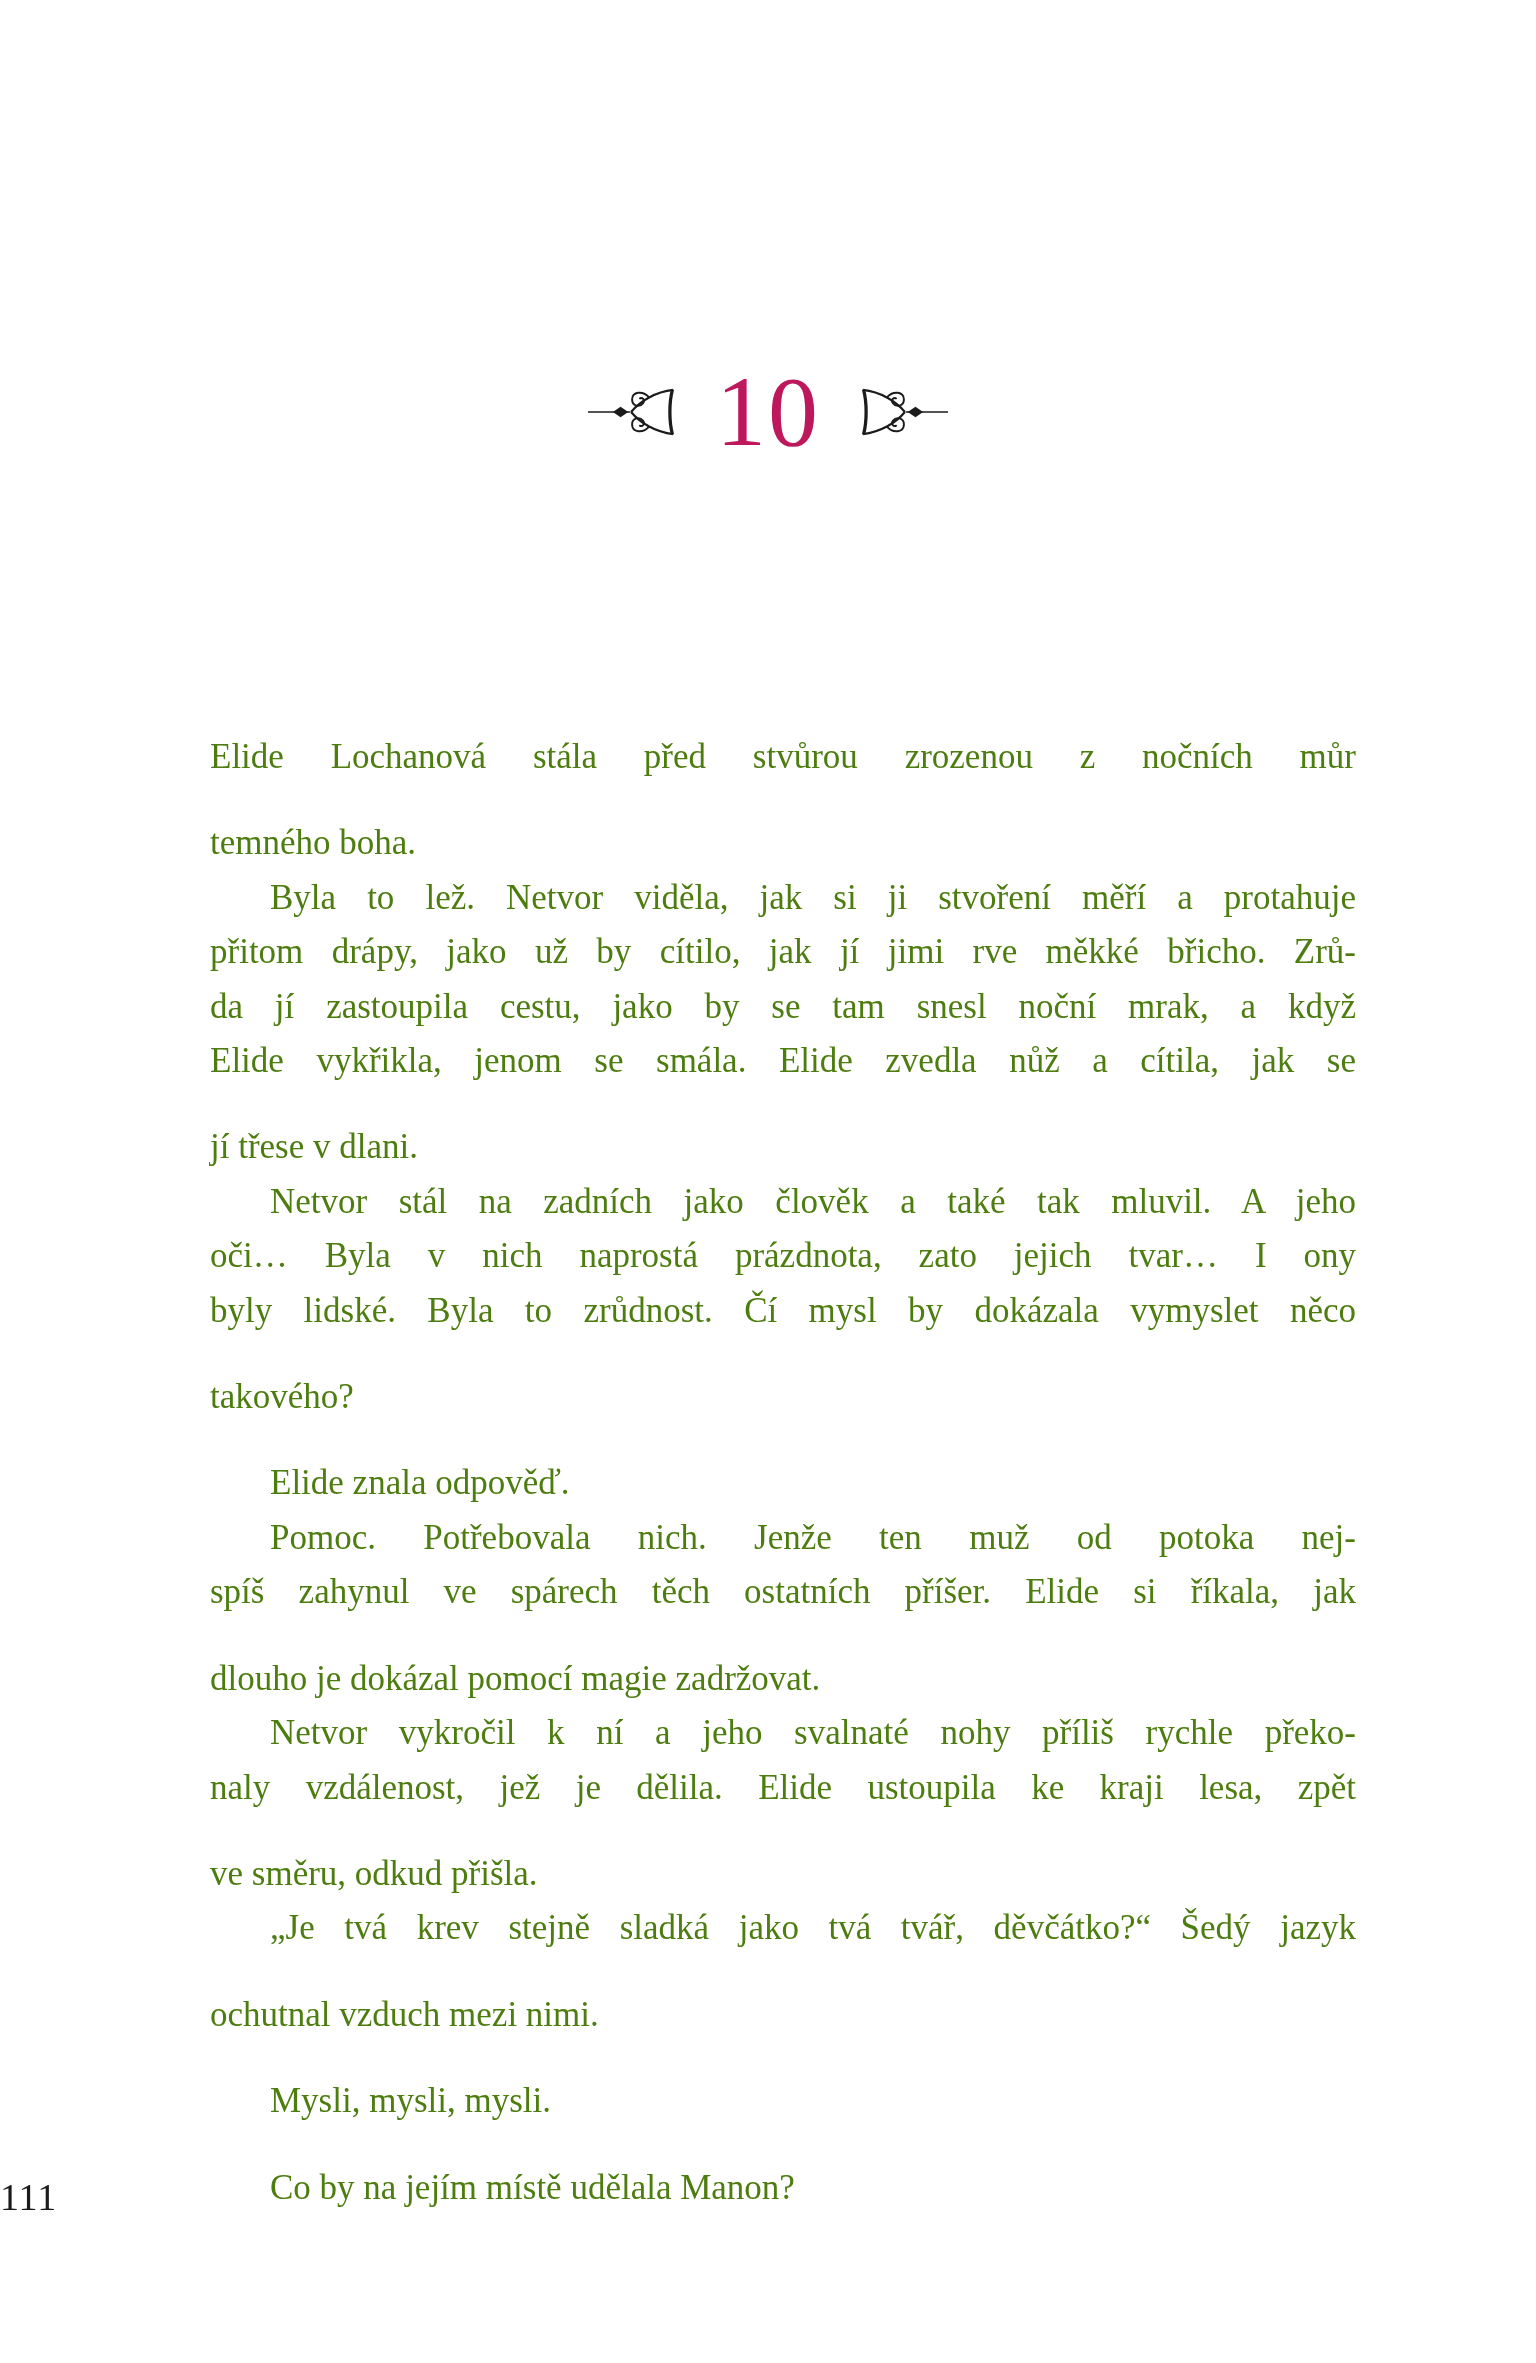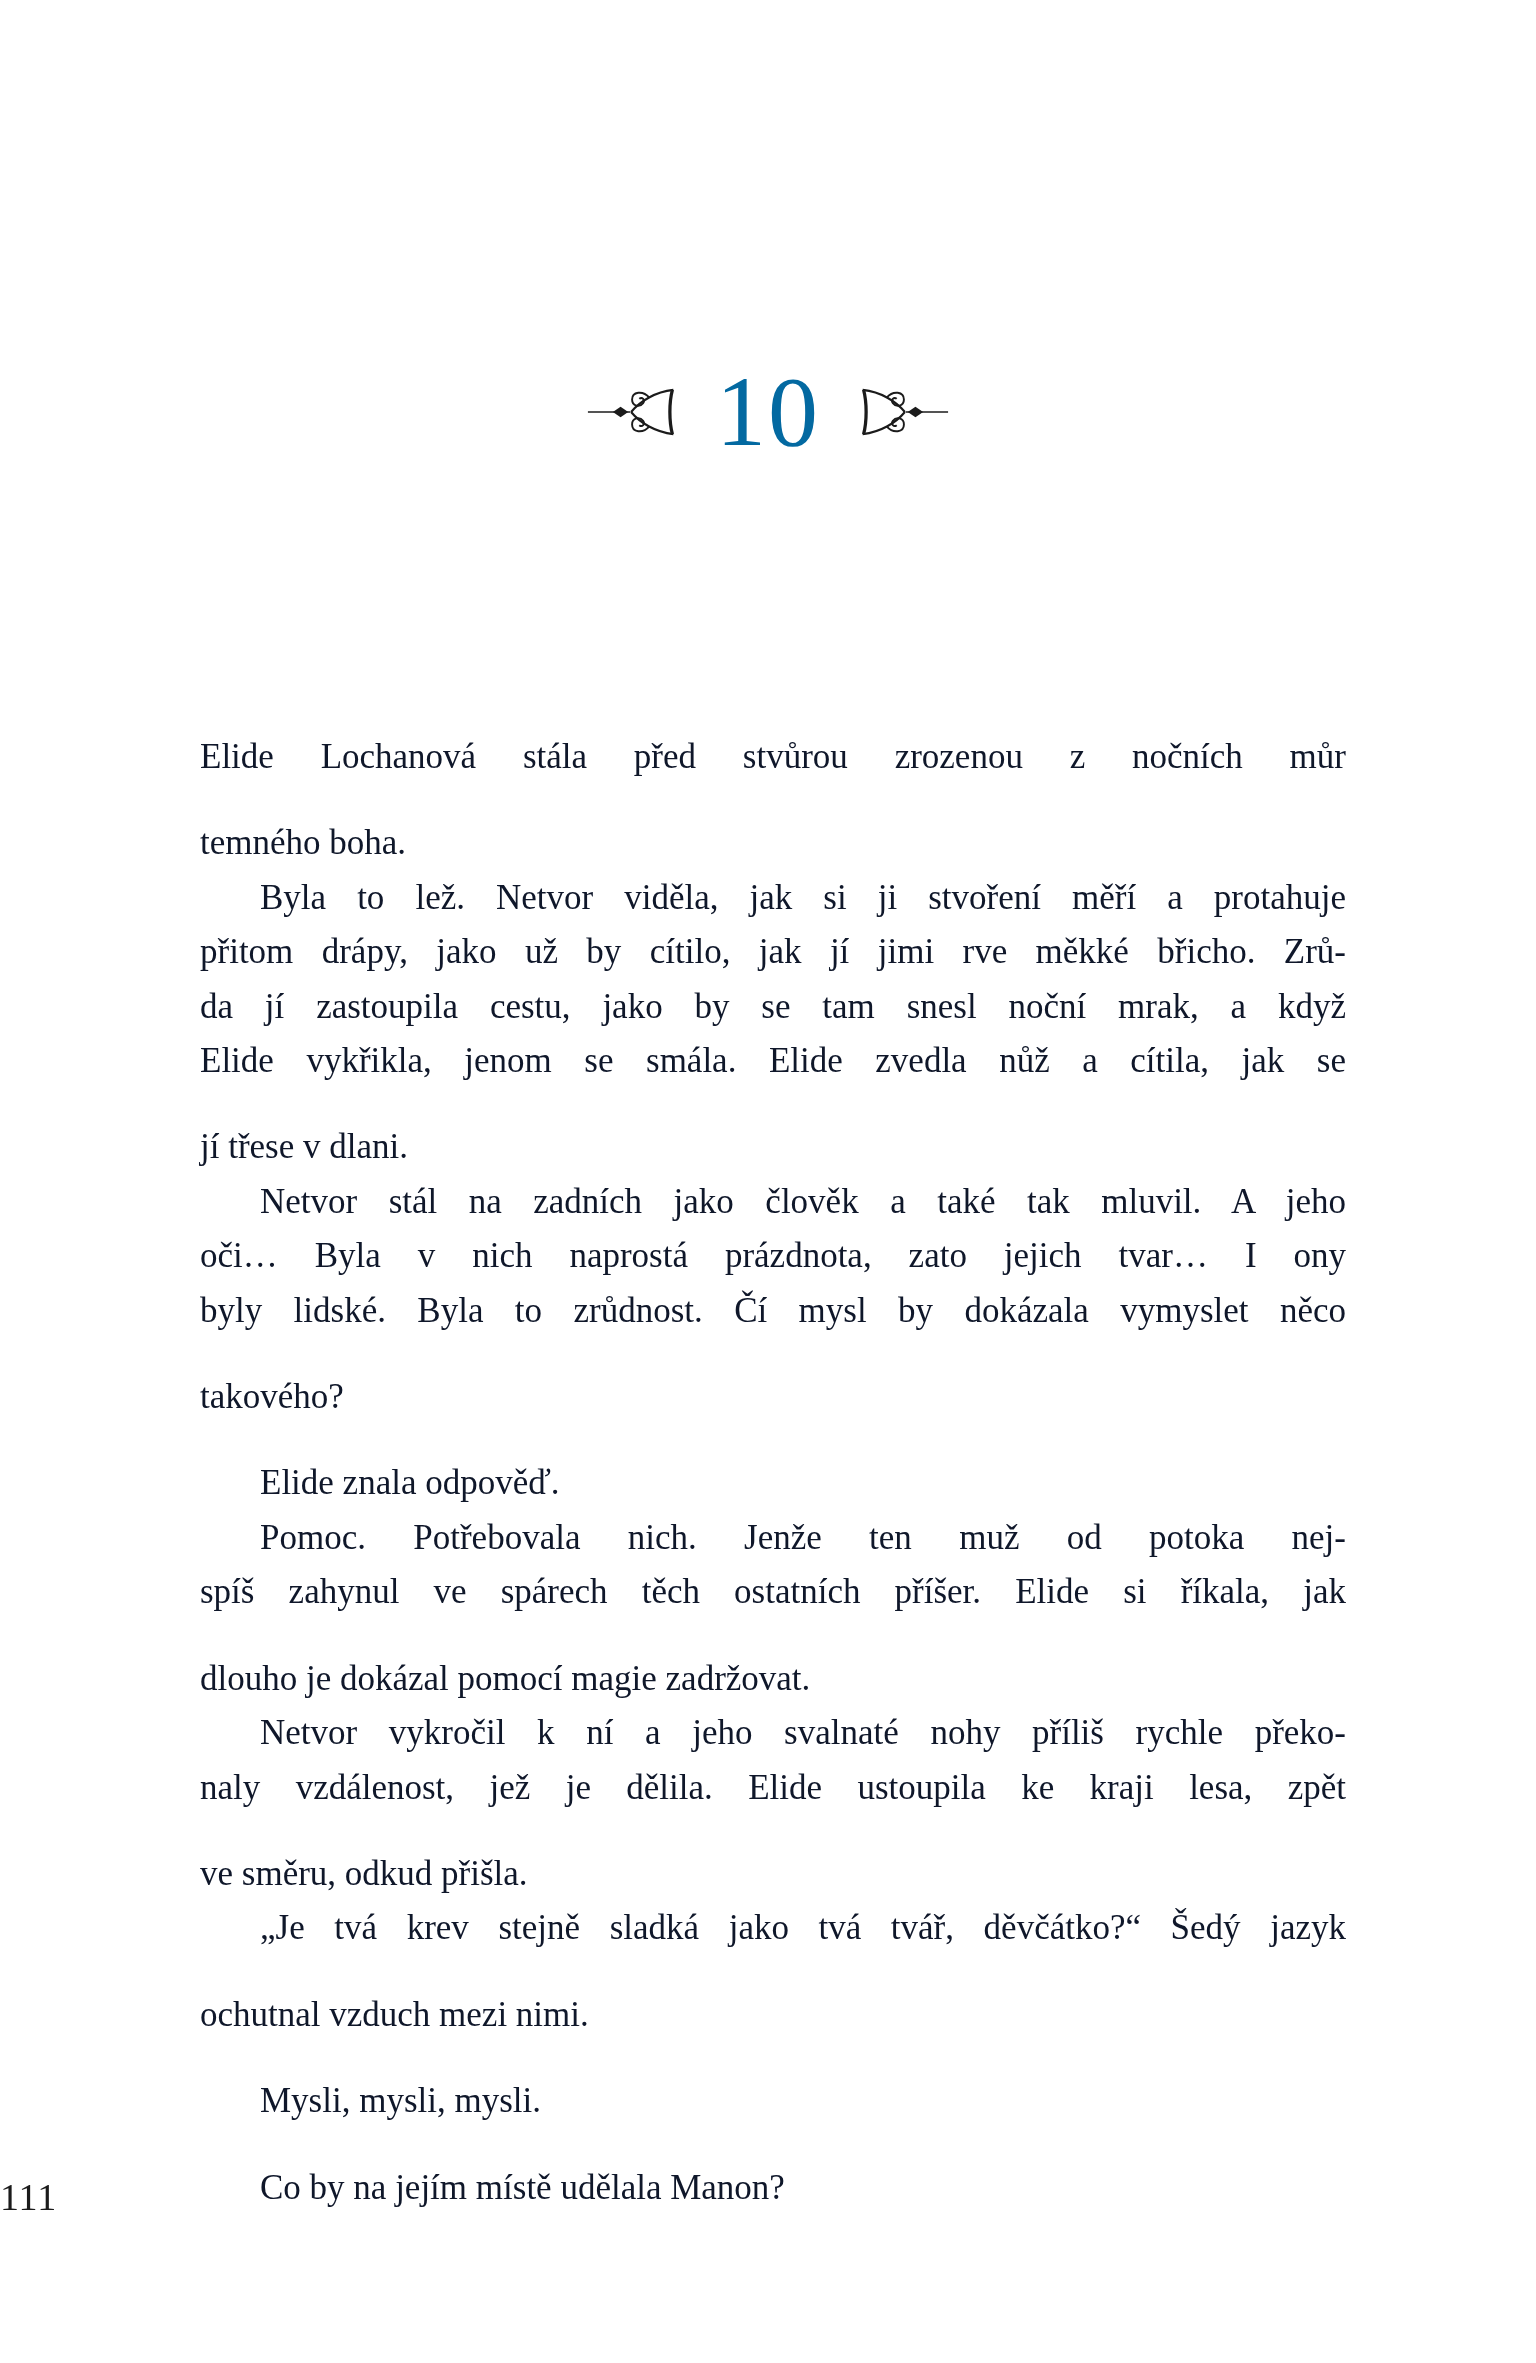--- a/index.html
+++ b/index.html
@@ -24,38 +24,38 @@
     height: 120px;
     display: flex;
     align-items: center;
     justify-content: center;
     gap: 34px;
   }
   .chapter-number {
     font-size: 100px;
     line-height: 1;
     letter-spacing: 2px;
-    color: #0369a1;
+    color: #be185d;
   }
   .ornament {
     width: 96px;
     height: 58px;
     flex: 0 0 auto;
   }
   .ornament.flip {
     transform: scaleX(-1);
   }
   .text-block {
     position: absolute;
-    left: 200px;
+    left: 210px;
     top: 730px;
     width: 1146px;
     font-size: 35px;
     line-height: 54.4px;
-    color: #0f172a;
+    color: #4d7c0f;
   }
   .paragraph { margin: 0; padding: 0; }
   .paragraph.italic { }
   .line {
     text-align: justify;
     text-align-last: justify;
     white-space: normal;
   }
   .line.last {
     text-align: justify;

